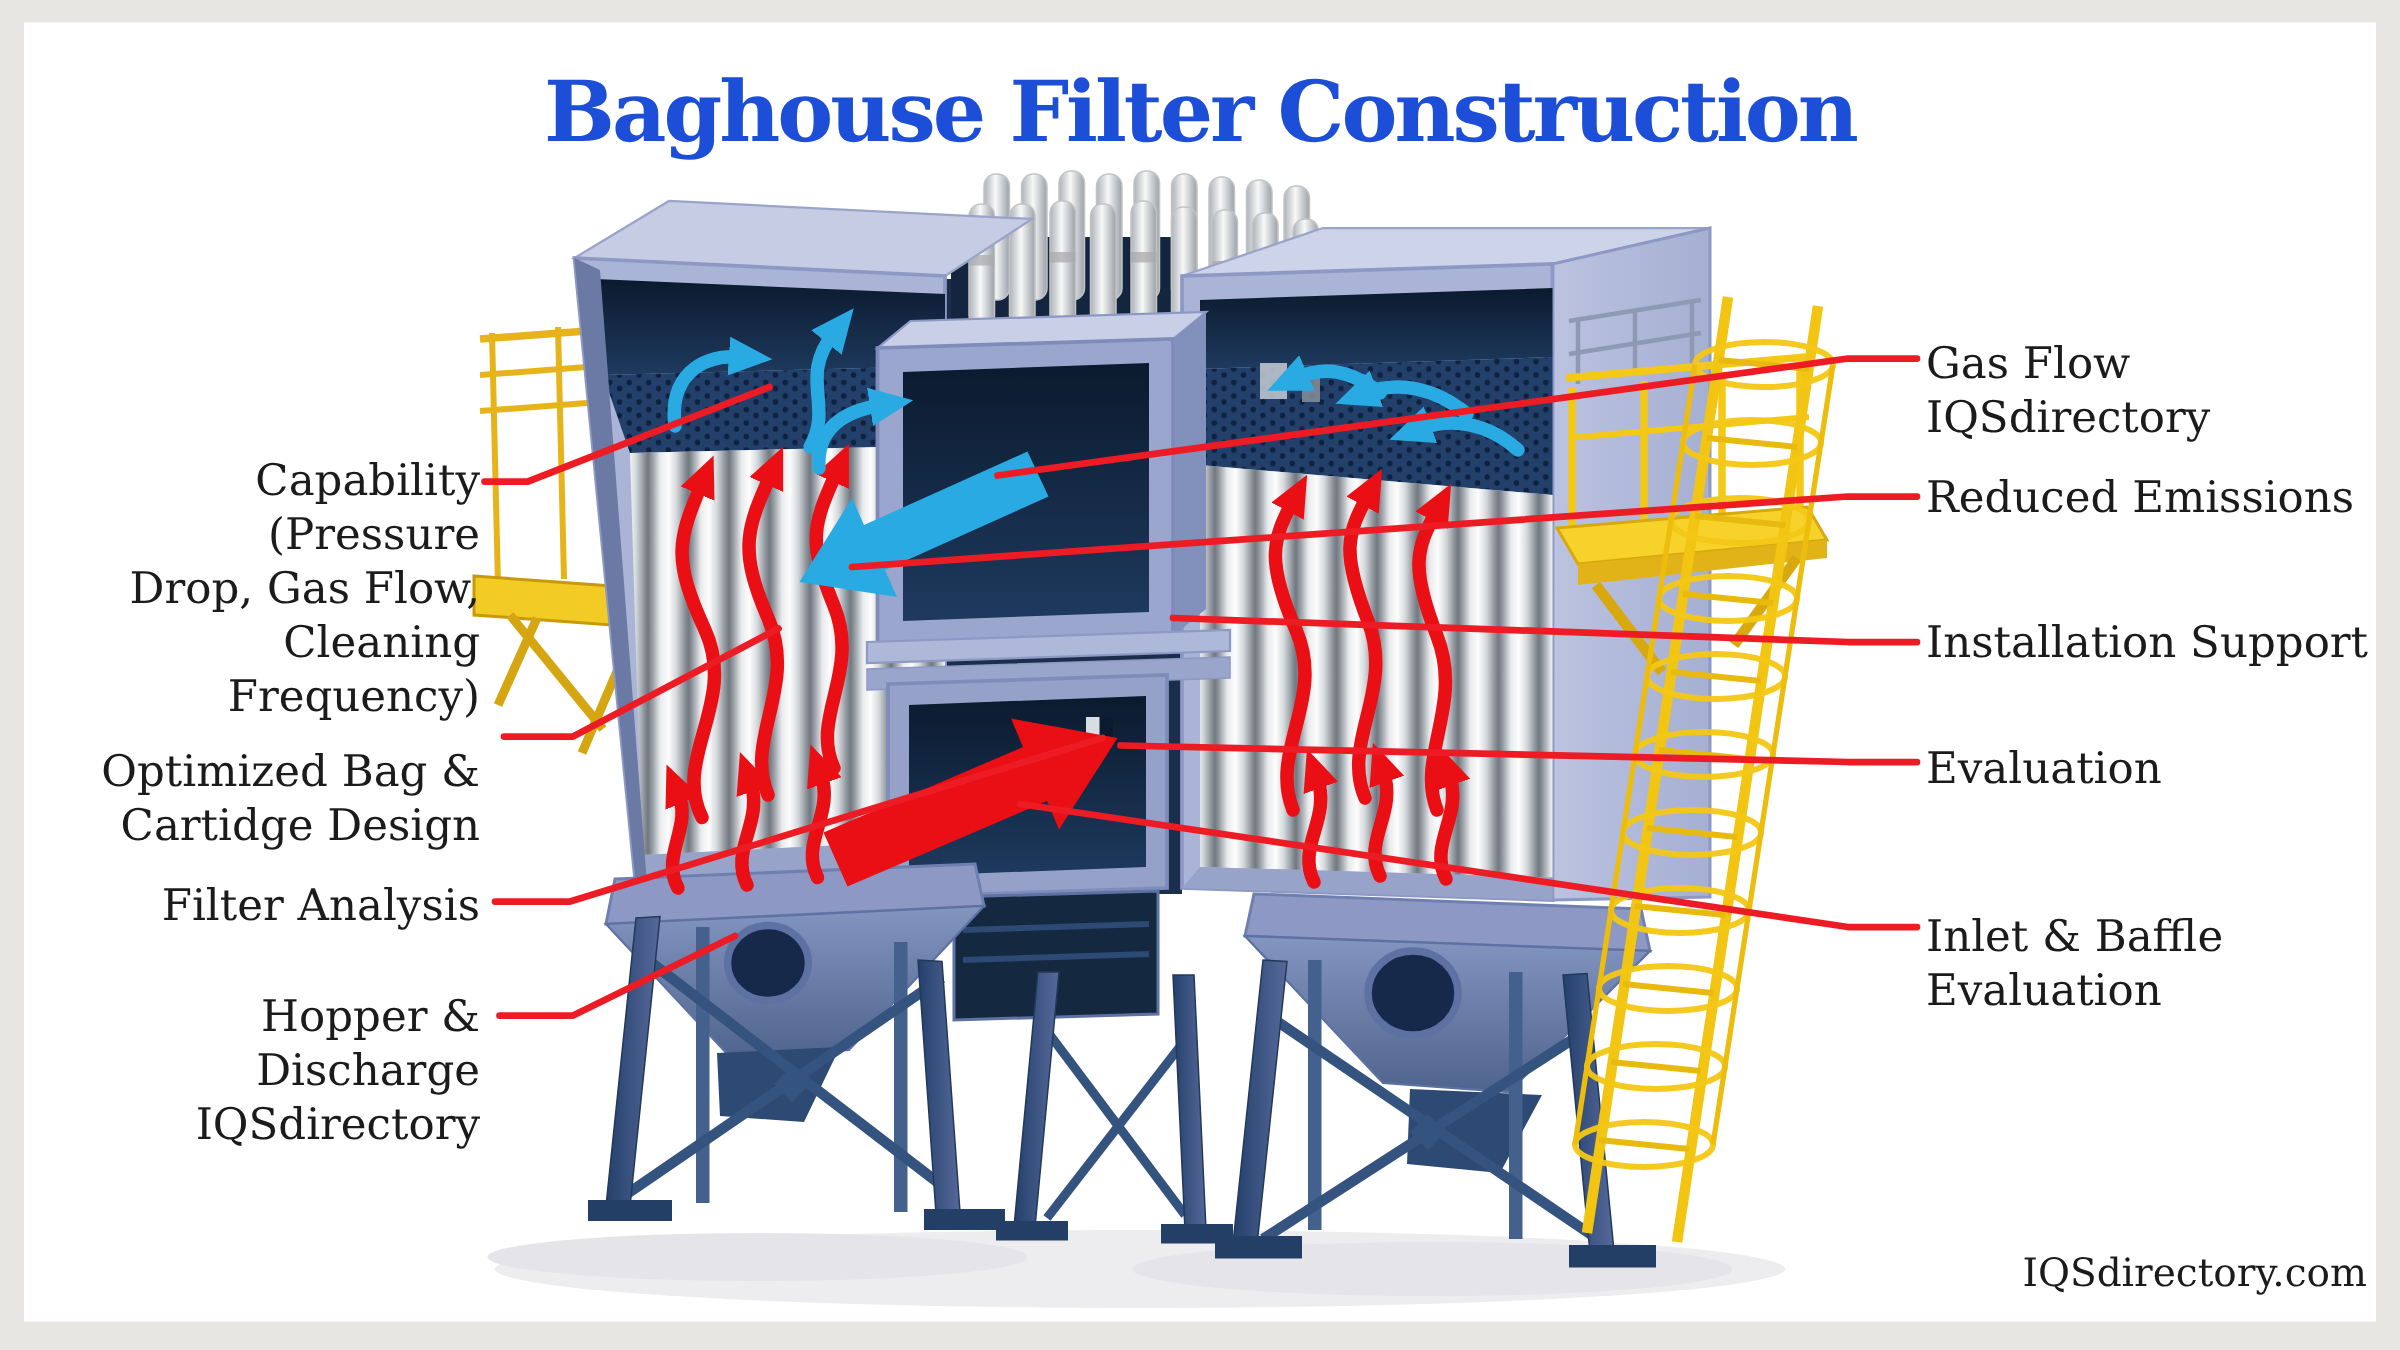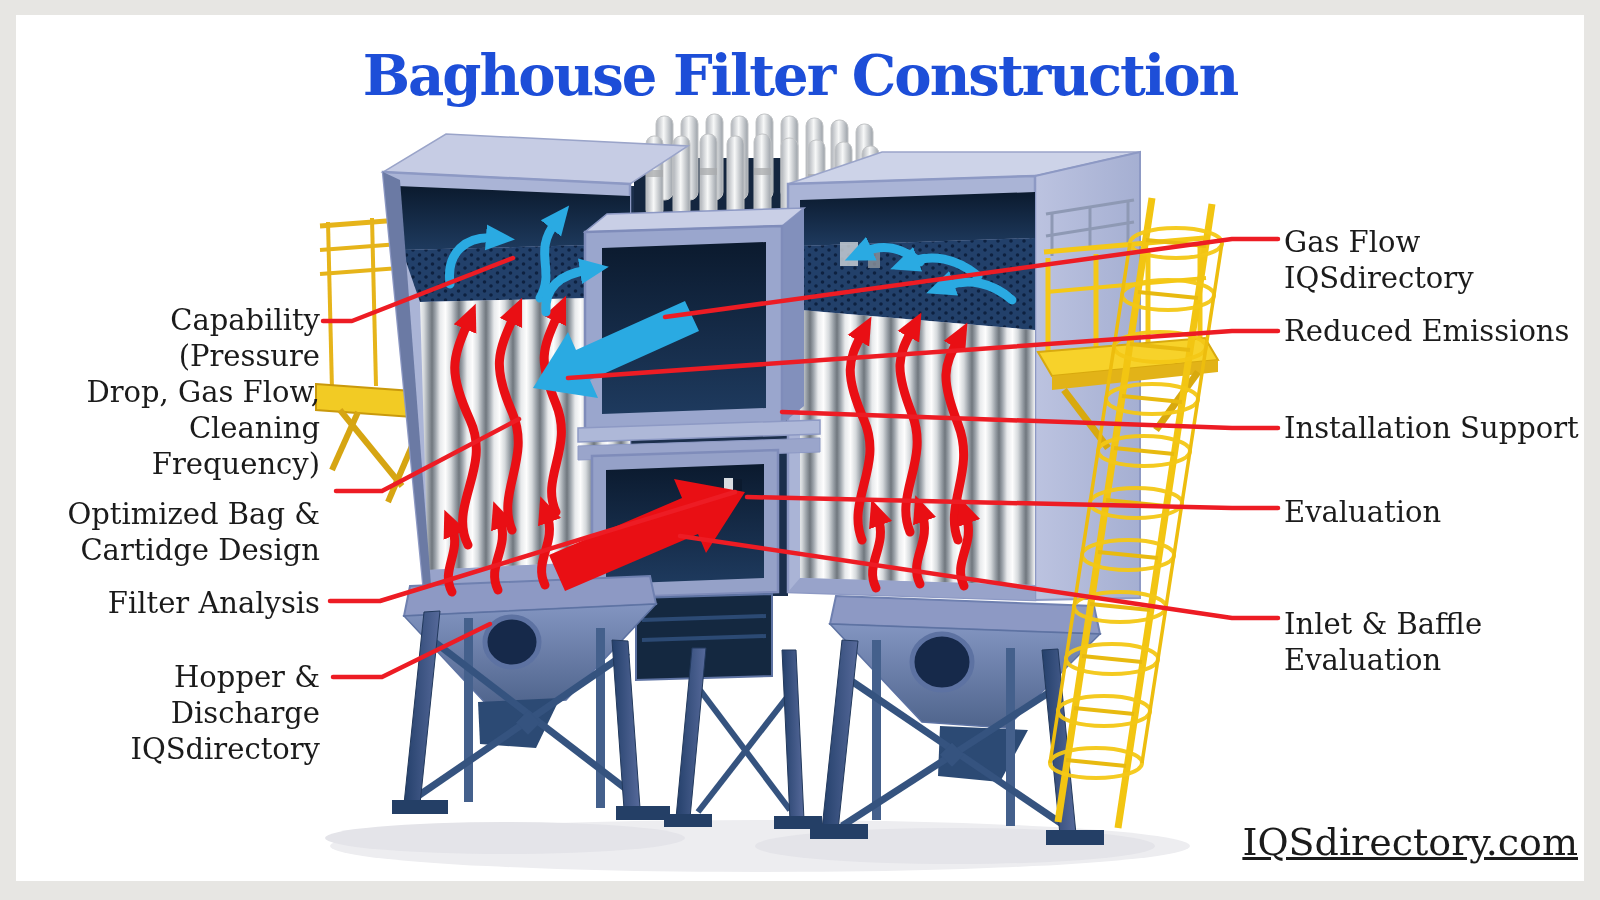--- a/index.html
+++ b/index.html
@@ -6,21 +6,21 @@
   .stage{position:relative;width:1600px;height:900px;background:#e7e6e3;overflow:hidden;
          font-family:"DejaVu Serif","Liberation Serif",serif;}
   .canvas{position:absolute;left:16px;top:15px;right:16px;bottom:19px;background:#ffffff;}
   .layer{position:absolute;left:0;top:0;width:1600px;height:900px;}
   .title{position:absolute;left:0;right:0;top:42px;text-align:center;
          font-size:56px;line-height:66px;font-weight:bold;letter-spacing:-2px;color:#1d4ed8;}
   .callout{position:absolute;font-size:29px;line-height:36px;color:#1b1b1b;}
   .callout.left{left:28px;width:292px;text-align:right;}
   .callout.right{left:1284px;width:300px;text-align:left;}
   .callout .ln{display:block;}
-  .watermark{position:absolute;right:22px;bottom:36px;font-size:38px;color:#1b1b1b;text-decoration:underline;}
+  .watermark{position:absolute;right:22px;bottom:36px;font-size:26px;color:#1b1b1b;}
   svg{display:block;}
 </style>
 </head>
 <body>
 
 <div class="stage">
   <div class="canvas"></div>
 
   <svg class="layer" viewBox="0 0 1600 900">
     <defs>

